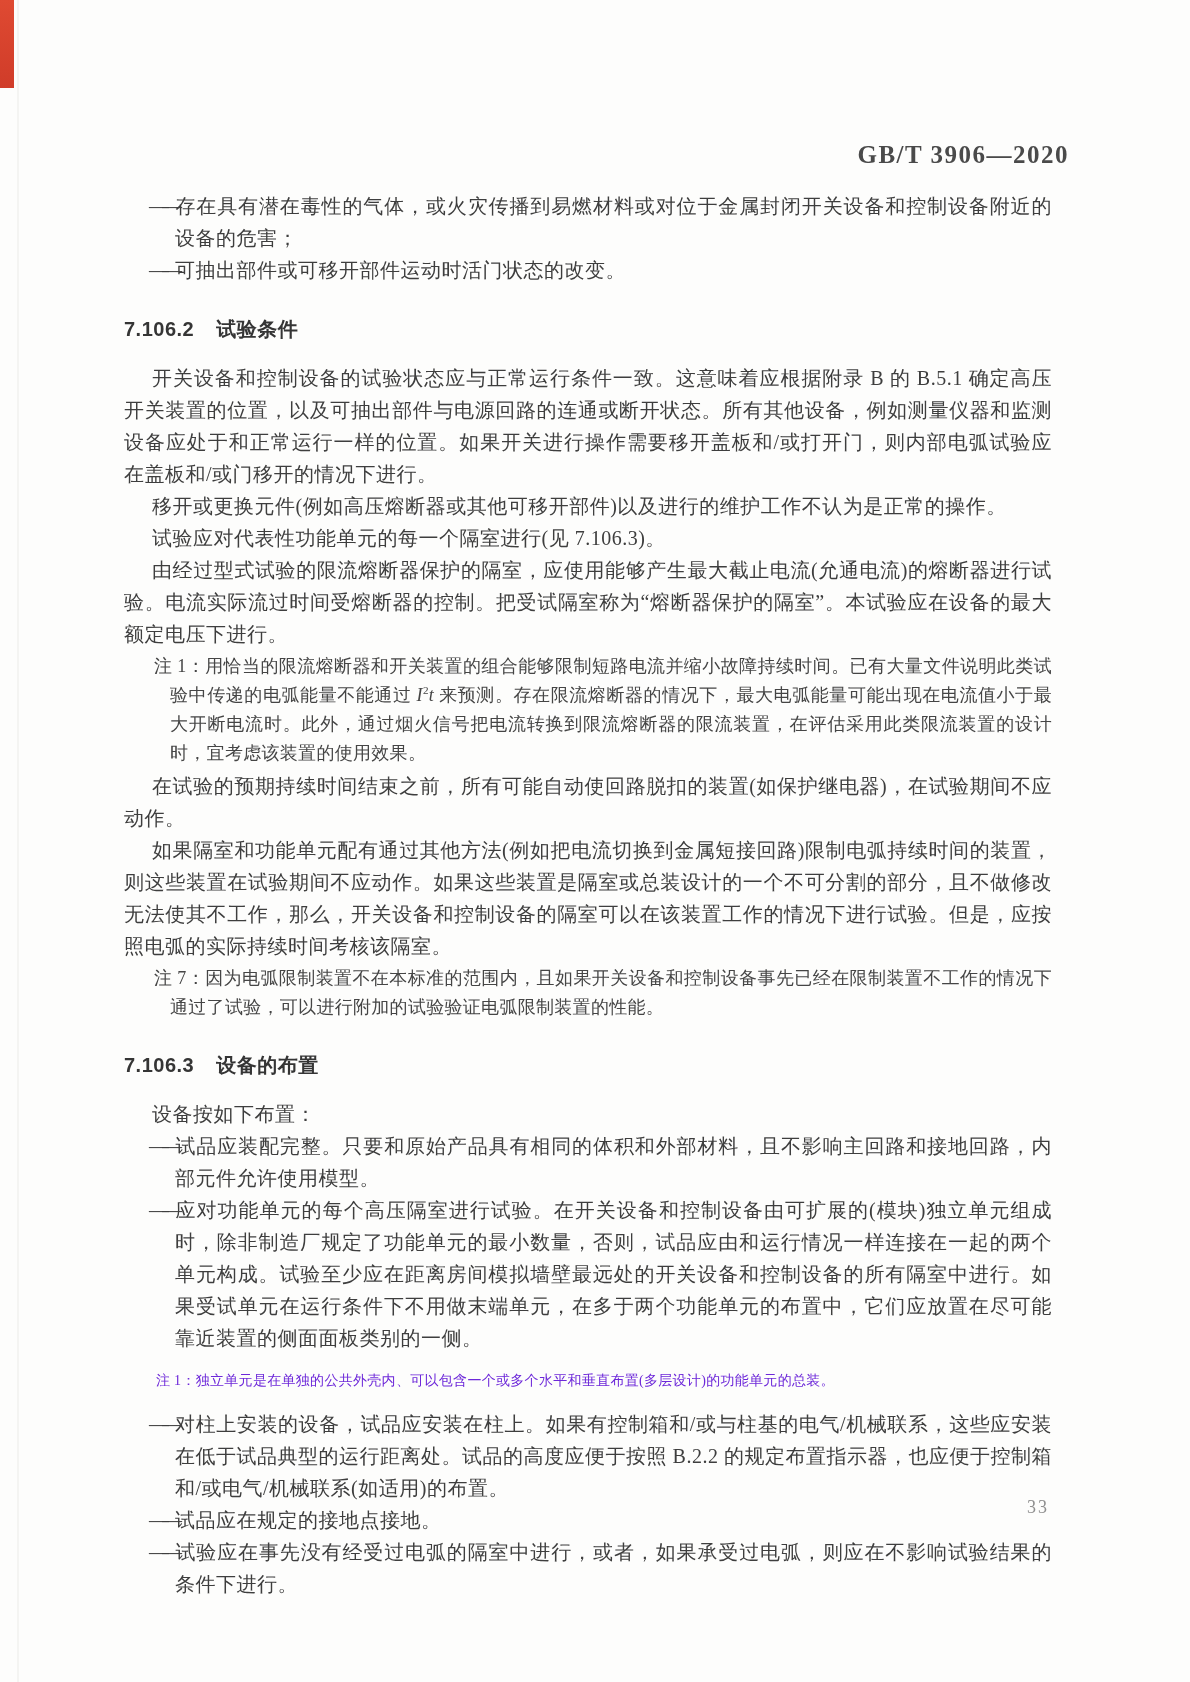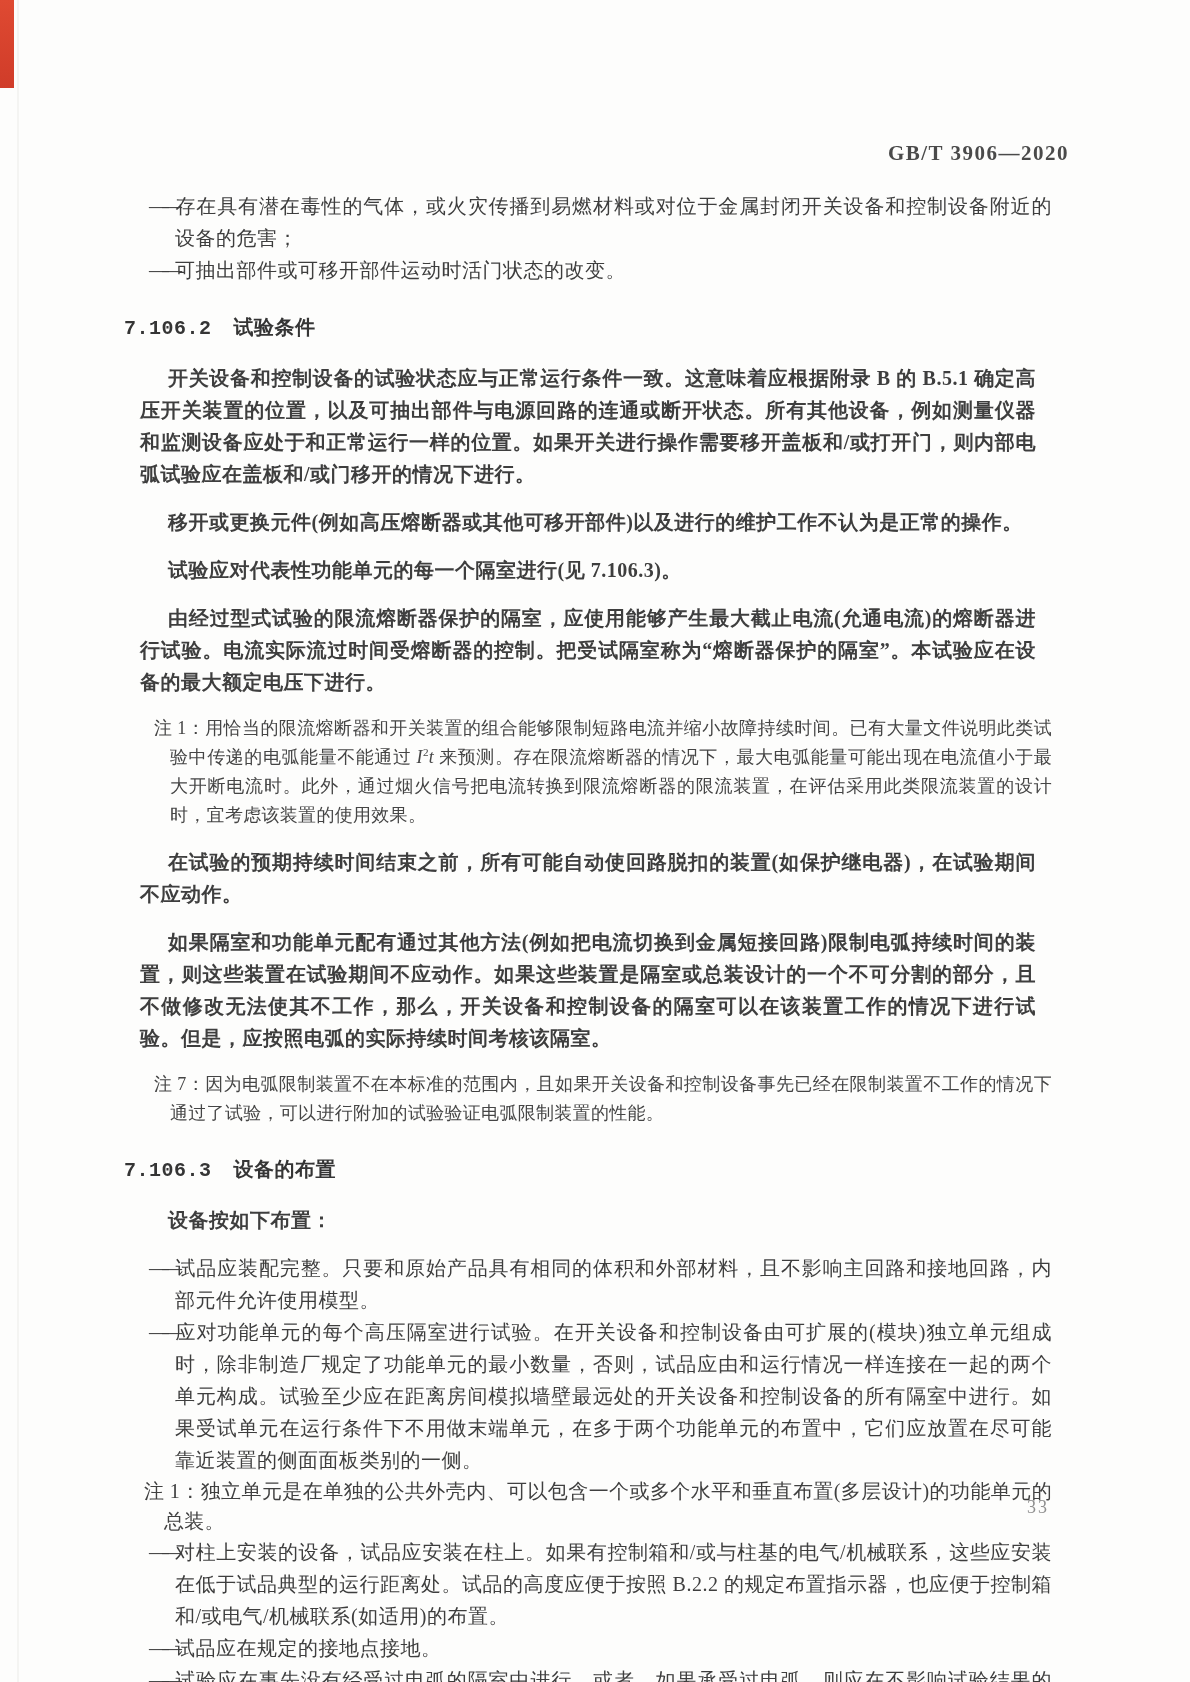--- a/index.html
+++ b/index.html
@@ -26,21 +26,21 @@
   .scan-line {
     position: absolute;
     left: 17px; top: 0;
     width: 2px; height: 100%;
     background: #f4f4f2;
   }
   .std-header {
     position: absolute;
     top: 141px;
     right: 121px;
-    font-size: 21px;
+    font-size: 25px;
     font-weight: 600;
     letter-spacing: 1.5px;
     color: #4a4a4a;
   }
   .content {
     position: absolute;
     left: 124px;
     top: 0;
     width: 928px;
     font-size: 20px;
@@ -50,50 +50,49 @@
   }
   .intro-list { margin-top: 190px; }
   .dash-item {
     margin-left: 25px;
     padding-left: 26px;
     text-indent: -26px;
   }
   .dash-marker { letter-spacing: -0.35em; }
   .sec-heading {
     margin: 30px 0 20px 0;
-    font-family: Liberation Mono, monospace;
+    font-family: Liberation Sans, sans-serif;
     font-size: 20px;
     font-weight: 700;
     color: #353535;
     line-height: 26px;
     letter-spacing: 0.5px;
   }
   .sec-heading .sec-title { margin-left: 22px; }
   p.body-para {
-    margin: 16px;
+    margin: 0;
     text-indent: 28px;
-    font-weight: bold;
   }
   .note {
     margin: 2px 0;
     padding-left: 46px;
     text-indent: -16px;
     font-size: 18px;
     line-height: 29px;
     letter-spacing: 0.3px;
     color: #454545;
   }
   .note-in-list {
-    margin: 0;
+    margin: 12px;
     padding-left: 40px;
     text-indent: -20px;
-    font-size: 20px;
+    font-size: 14px;
     line-height: 30px;
     letter-spacing: 0.3px;
-    color: #404040;
+    color: #6d28d9;
   }
   .note-label { white-space: nowrap; }
   .formula i { font-style: italic; font-family: "Liberation Serif", serif; }
   .formula sup { font-size: 0.62em; vertical-align: super; line-height: 0; }
   .page-number {
     position: absolute;
     top: 1497px;
     left: 1027px;
     font-size: 18px;
     letter-spacing: 2px;

